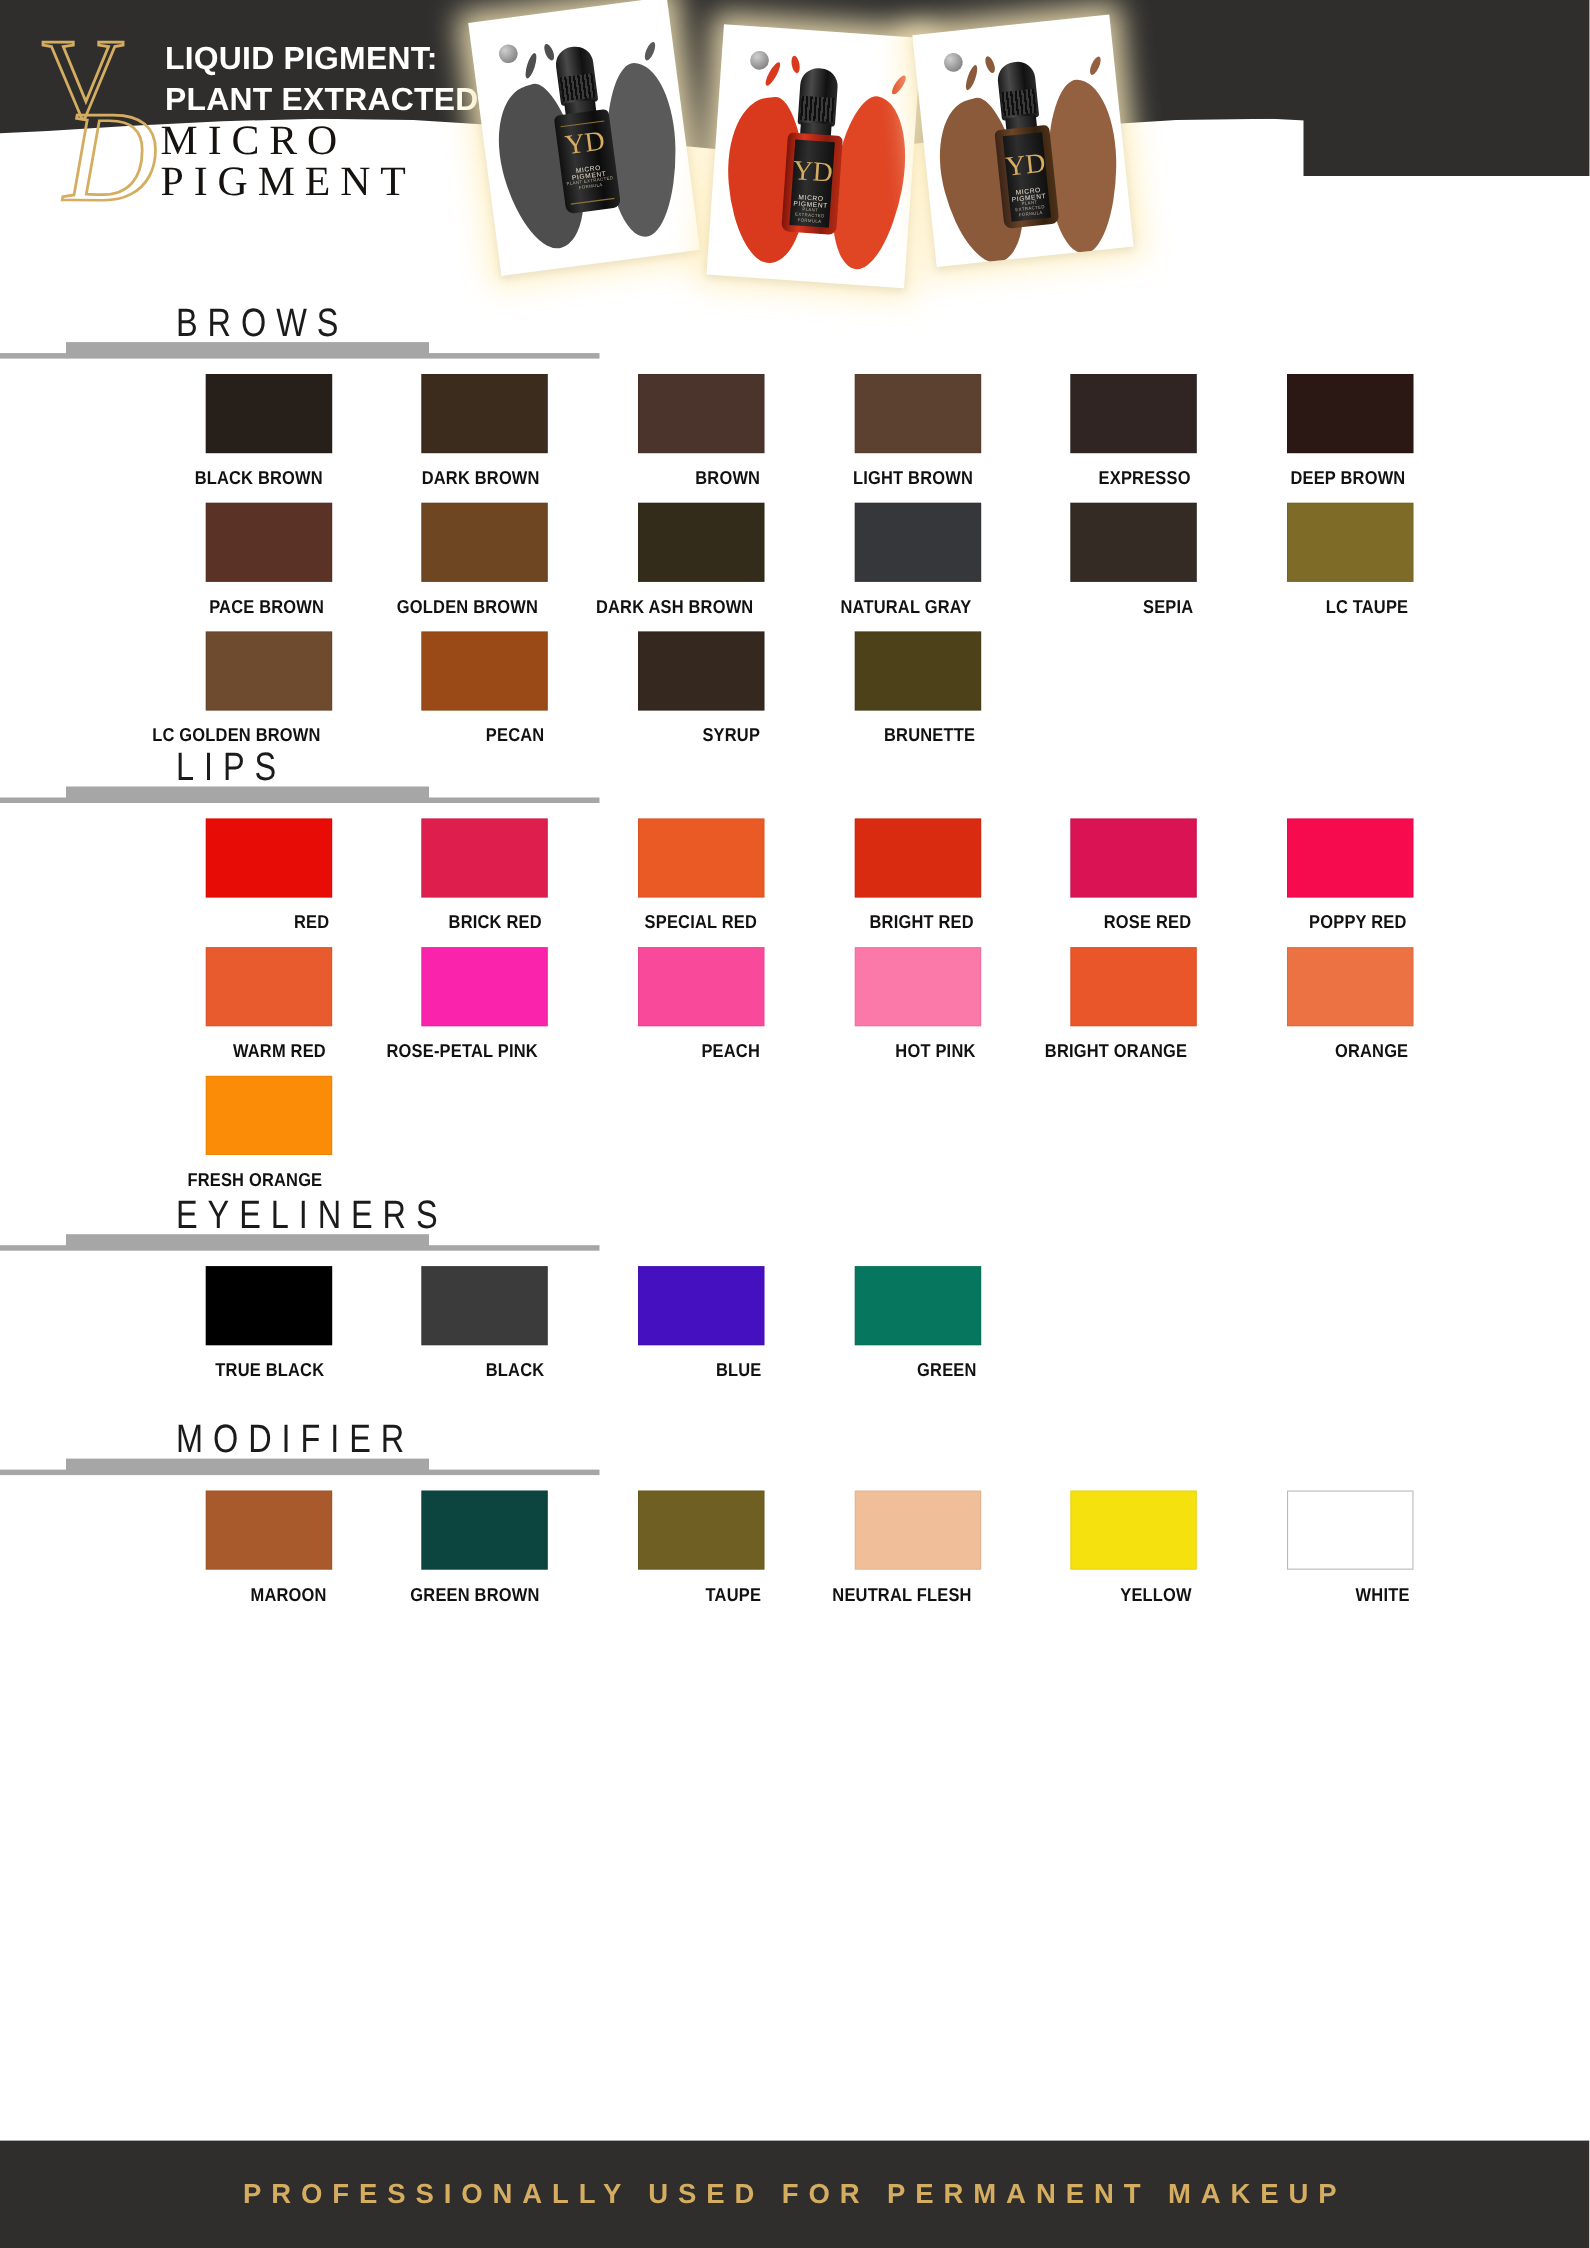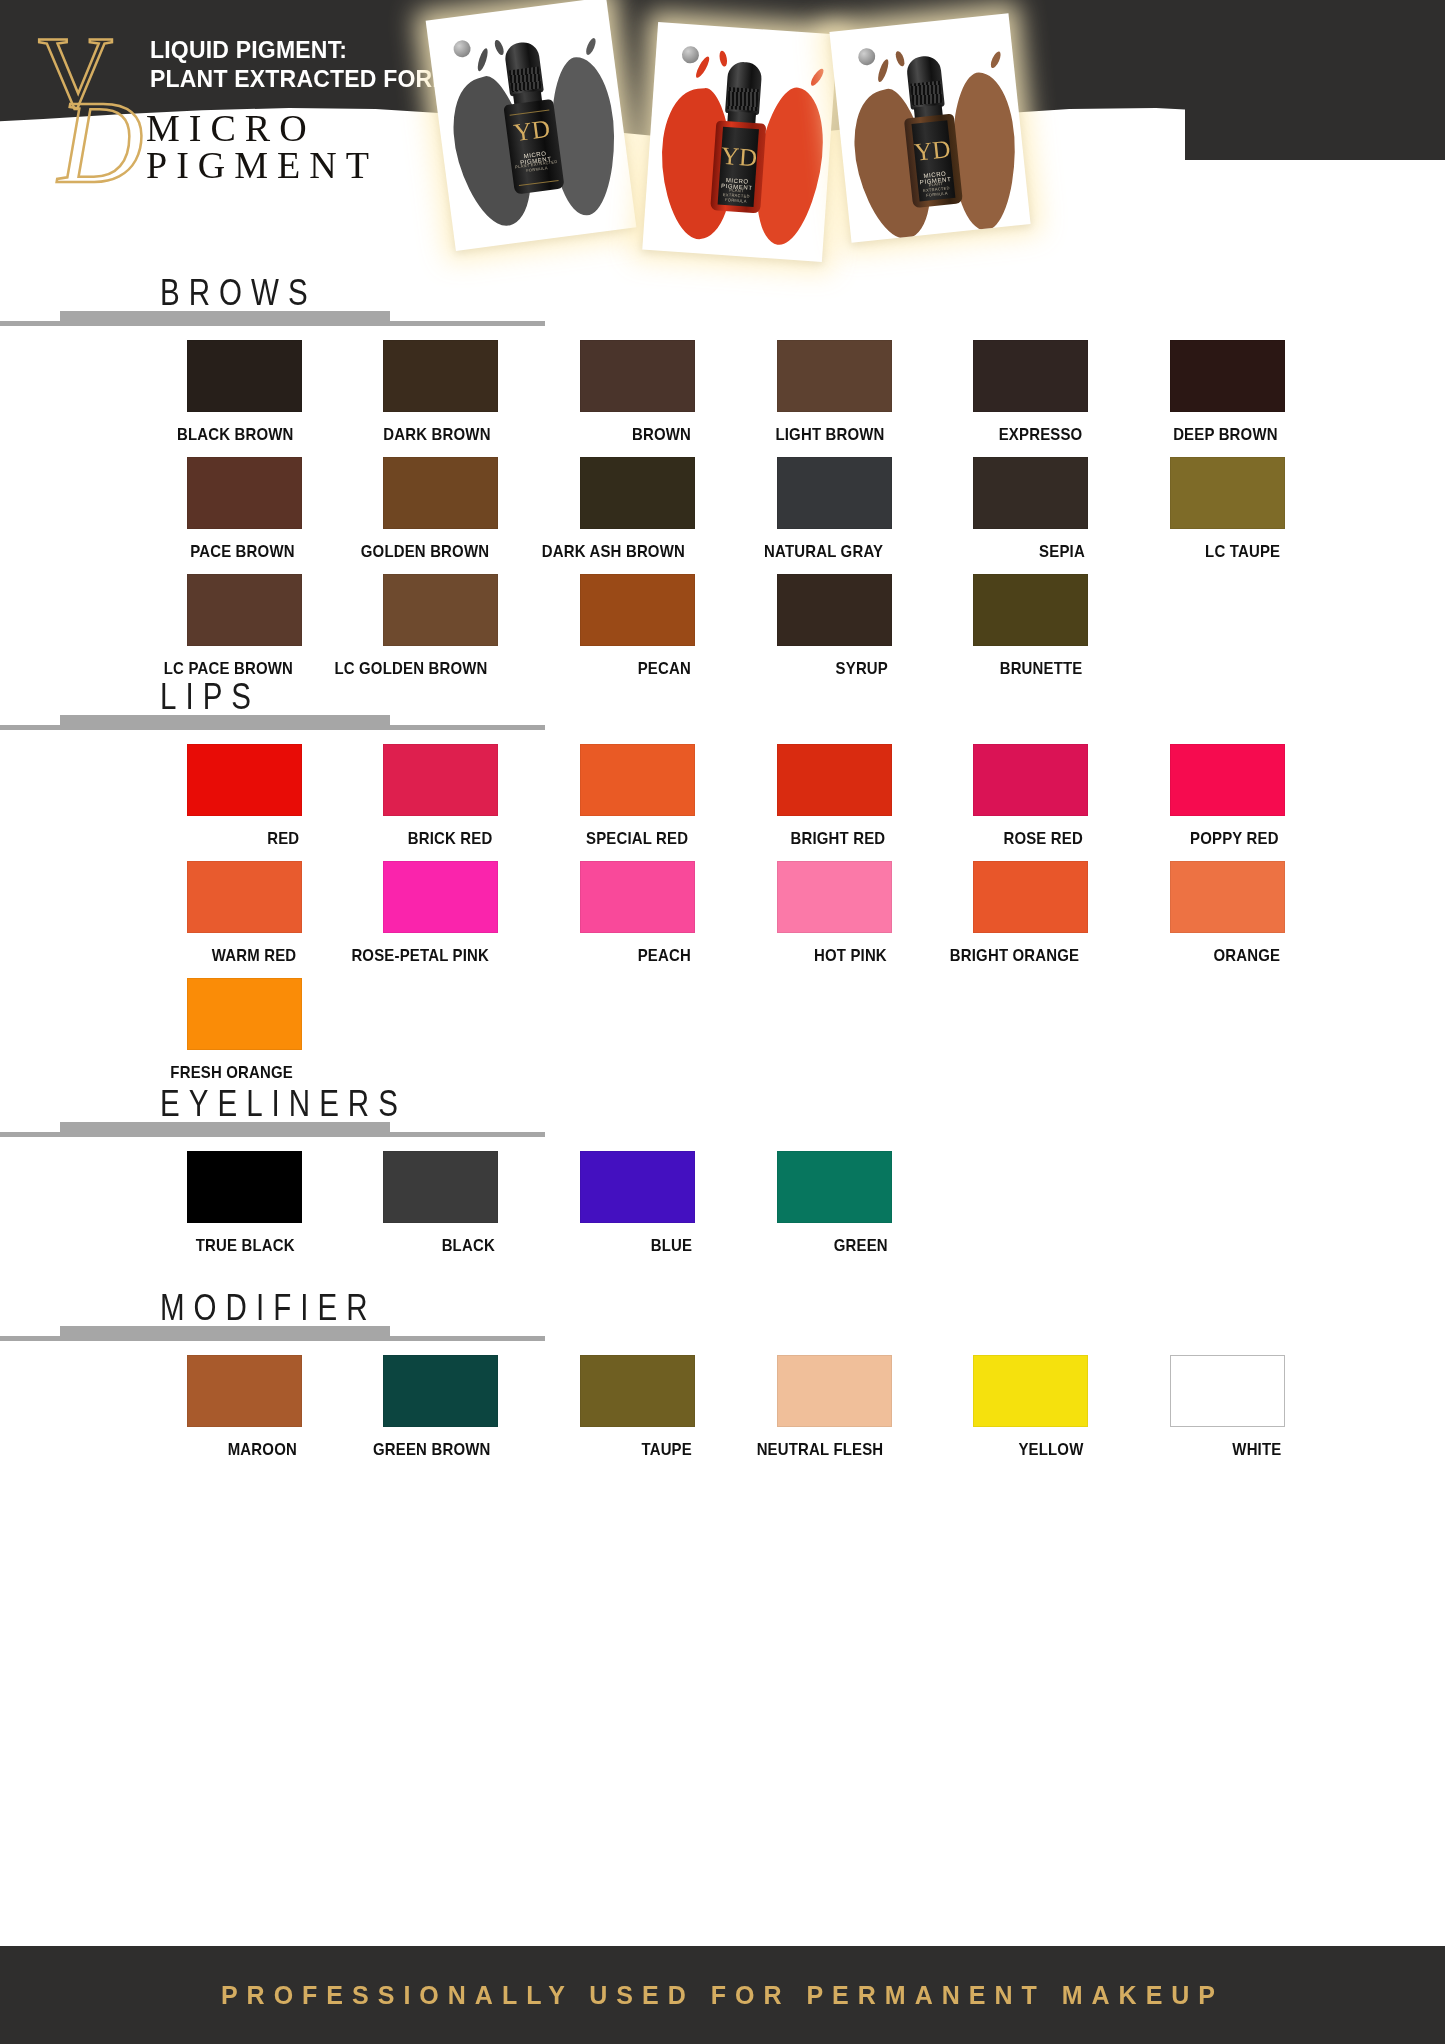--- a/index.html
+++ b/index.html
@@ -40,21 +40,21 @@
   .logo-d {
     position:absolute; left:58px; top:84px;
     font-family:"Liberation Serif", serif;
     font-style:italic;
     font-size:118px; line-height:1; font-weight:400;
     color:transparent;
     -webkit-text-stroke:2.5px #d5ad61;
   }
   .hdr-tagline {
     position:absolute; left:150px; top:36px;
-    color:#ffffff; font-size:23px; line-height:1.28;
+    color:#ffffff; font-size:29px; line-height:1.28;
     font-weight:600; letter-spacing:.2px;
     font-family:"Liberation Sans", sans-serif;
   }
   .hdr-tagline div { white-space:nowrap; }
   .brand-micro {
     position:absolute; left:146px; top:106px;
     font-family:"Liberation Serif", serif;
     font-size:38px; letter-spacing:9px; color:#15120f; font-weight:400;
   }
   .brand-pigment {
@@ -338,24 +338,20 @@
         </div>
         <div class="cell">
           <div class="chip" style="background: rgb(52, 43, 37);"></div>
           <div class="chip-label">SEPIA</div>
         </div>
         <div class="cell">
           <div class="chip" style="background: rgb(126, 107, 40);"></div>
           <div class="chip-label">LC TAUPE</div>
         </div>
         <div class="cell">
-          <div class="chip" style="background: rgb(90, 58, 44);"></div>
-          <div class="chip-label">LC PACE BROWN</div>
-        </div>
-        <div class="cell">
           <div class="chip" style="background: rgb(110, 74, 46);"></div>
           <div class="chip-label">LC GOLDEN BROWN</div>
         </div>
         <div class="cell">
           <div class="chip" style="background: rgb(154, 74, 23);"></div>
           <div class="chip-label">PECAN</div>
         </div>
         <div class="cell">
           <div class="chip" style="background: rgb(53, 40, 31);"></div>
           <div class="chip-label">SYRUP</div>

